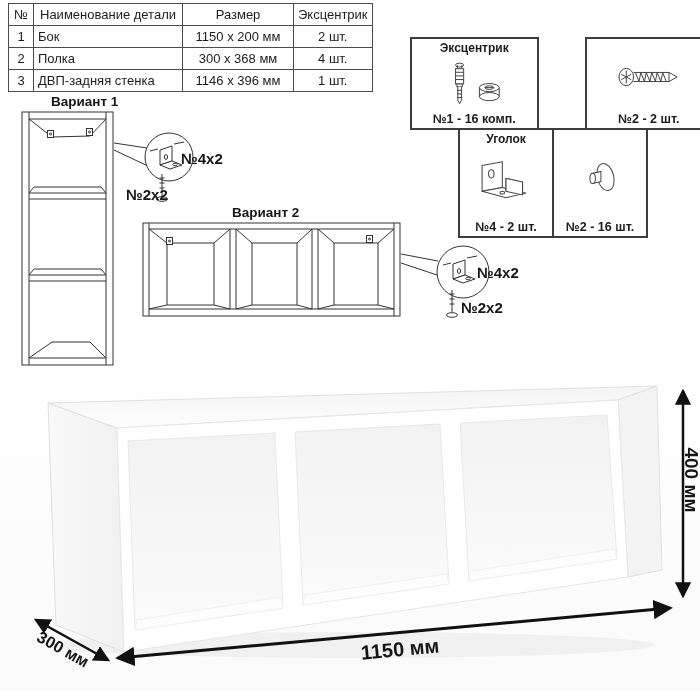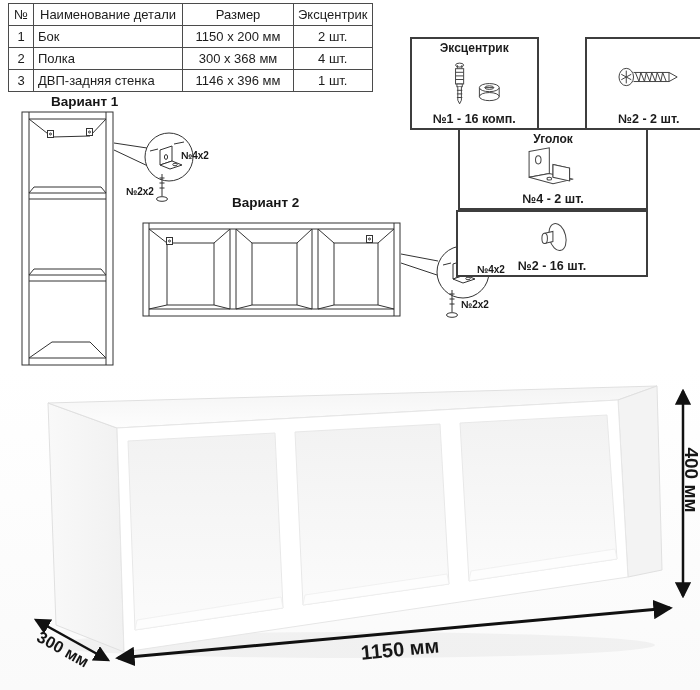--- a/index.html
+++ b/index.html
@@ -21,21 +21,21 @@
   .hw-cell{flex:1;border:2px solid #3d3d3d;background:#fff;margin-left:-2px;
        display:flex;flex-direction:column;align-items:center;justify-content:space-between;
        padding:3px 2px 2px 2px;box-sizing:border-box;}
   .hw-cell:first-child{margin-left:0;}
   .hw-title{font-weight:bold;font-size:12px;line-height:1.12;text-align:center;color:#1b1b1b;}
   .hw-qty{font-weight:bold;font-size:12.5px;text-align:left;color:#1b1b1b;}
   .hw-icon{flex:1;display:flex;align-items:center;justify-content:center;}
   
   .lbl{position:absolute;color:#161616;font-weight:bold;white-space:nowrap;}
   .lbl-variant{font-size:13.5px;}
-  .lbl-callout{font-size:10px;}
+  .lbl-callout{font-size:15px;}
   .lbl-dim{text-align:center;}
 </style>
 </head>
 <body>
 
 <div class="photo-bg"></div>
 
 <svg class="overlay" width="700" height="690" viewBox="0 0 700 690">
   <defs>
     <marker id="ah" viewBox="0 0 10 10" refX="8.5" refY="5" markerWidth="6.5" markerHeight="6.5" orient="auto-start-reverse">
@@ -204,21 +204,21 @@
         <path d="M15,15 V29 M9.5,19 L20.5,25 M9.5,25 L20.5,19" fill="none"></path>
         <path d="M23,17 H62 M23,27 H62" fill="none"></path>
         <path d="M25,17 L29,27 L31,17 L35,27 L37,17 L41,27 L43,17 L47,27 L49,17 L53,27 L55,17 L59,27" fill="none"></path>
         <path d="M62,17 L71,22 L62,27 Z"></path>
       </svg>
     </div>
     <div class="hw-qty">№2 - 2 шт.</div>
   </div>
 </div>
 
-<div class="hw-row" style="left:458px;top:128px;width:190px;height:110px;flex-direction:column;">
+<div class="hw-row" style="left:458px;top:128px;width:190px;height:110px;">
   <div class="hw-cell">
     <div class="hw-title">Уголок</div>
     <div class="hw-icon">
       <svg width="72" height="46" viewBox="0 0 76 50" stroke="#444" fill="#fff" stroke-width="1.1">
         <path d="M12,6 L34,2 L34,30 L12,34 Z"></path>
         <ellipse cx="22" cy="15" rx="3" ry="4.5"></ellipse>
         <path d="M12,34 L34,30 L60,36 L38,41 Z"></path>
         <path d="M38,20 L56,24 L56,38 M38,20 L38,34"></path>
         <path d="M38,20 L56,24 L56,38 L38,34 Z" fill="#fff"></path>
         <ellipse cx="34" cy="35.5" rx="2.5" ry="1.5"></ellipse>
@@ -235,19 +235,19 @@
       </svg>
     </div>
     <div class="hw-qty">№2 - 16 шт.</div>
   </div>
 </div>
 
 <div class="lbl lbl-variant" style="left:51px;top:94px;">Вариант 1</div>
 <div class="lbl lbl-callout" style="left:181px;top:150px;">№4х2</div>
 <div class="lbl lbl-callout" style="left:126px;top:186px;">№2х2</div>
 
-<div class="lbl lbl-variant" style="left:232px;top:195px;">Вариант 2</div>
+<div class="lbl lbl-variant" style="left:232px;top:205px;">Вариант 2</div>
 <div class="lbl lbl-callout" style="left:477px;top:264px;">№4х2</div>
 <div class="lbl lbl-callout" style="left:461px;top:299px;">№2х2</div>
 
 <div class="lbl lbl-dim" style="left:330px;top:638px;width:140px;font-size:20px;transform:rotate(-5.4deg);">1150 мм</div>
 <div class="lbl lbl-dim" style="left:651px;top:469px;width:80px;font-size:19px;transform:rotate(90deg);">400 мм</div>
 <div class="lbl lbl-dim" style="left:28px;top:640px;width:70px;font-size:16.5px;transform:rotate(29deg);">300 мм</div>
 
 </body></html>

